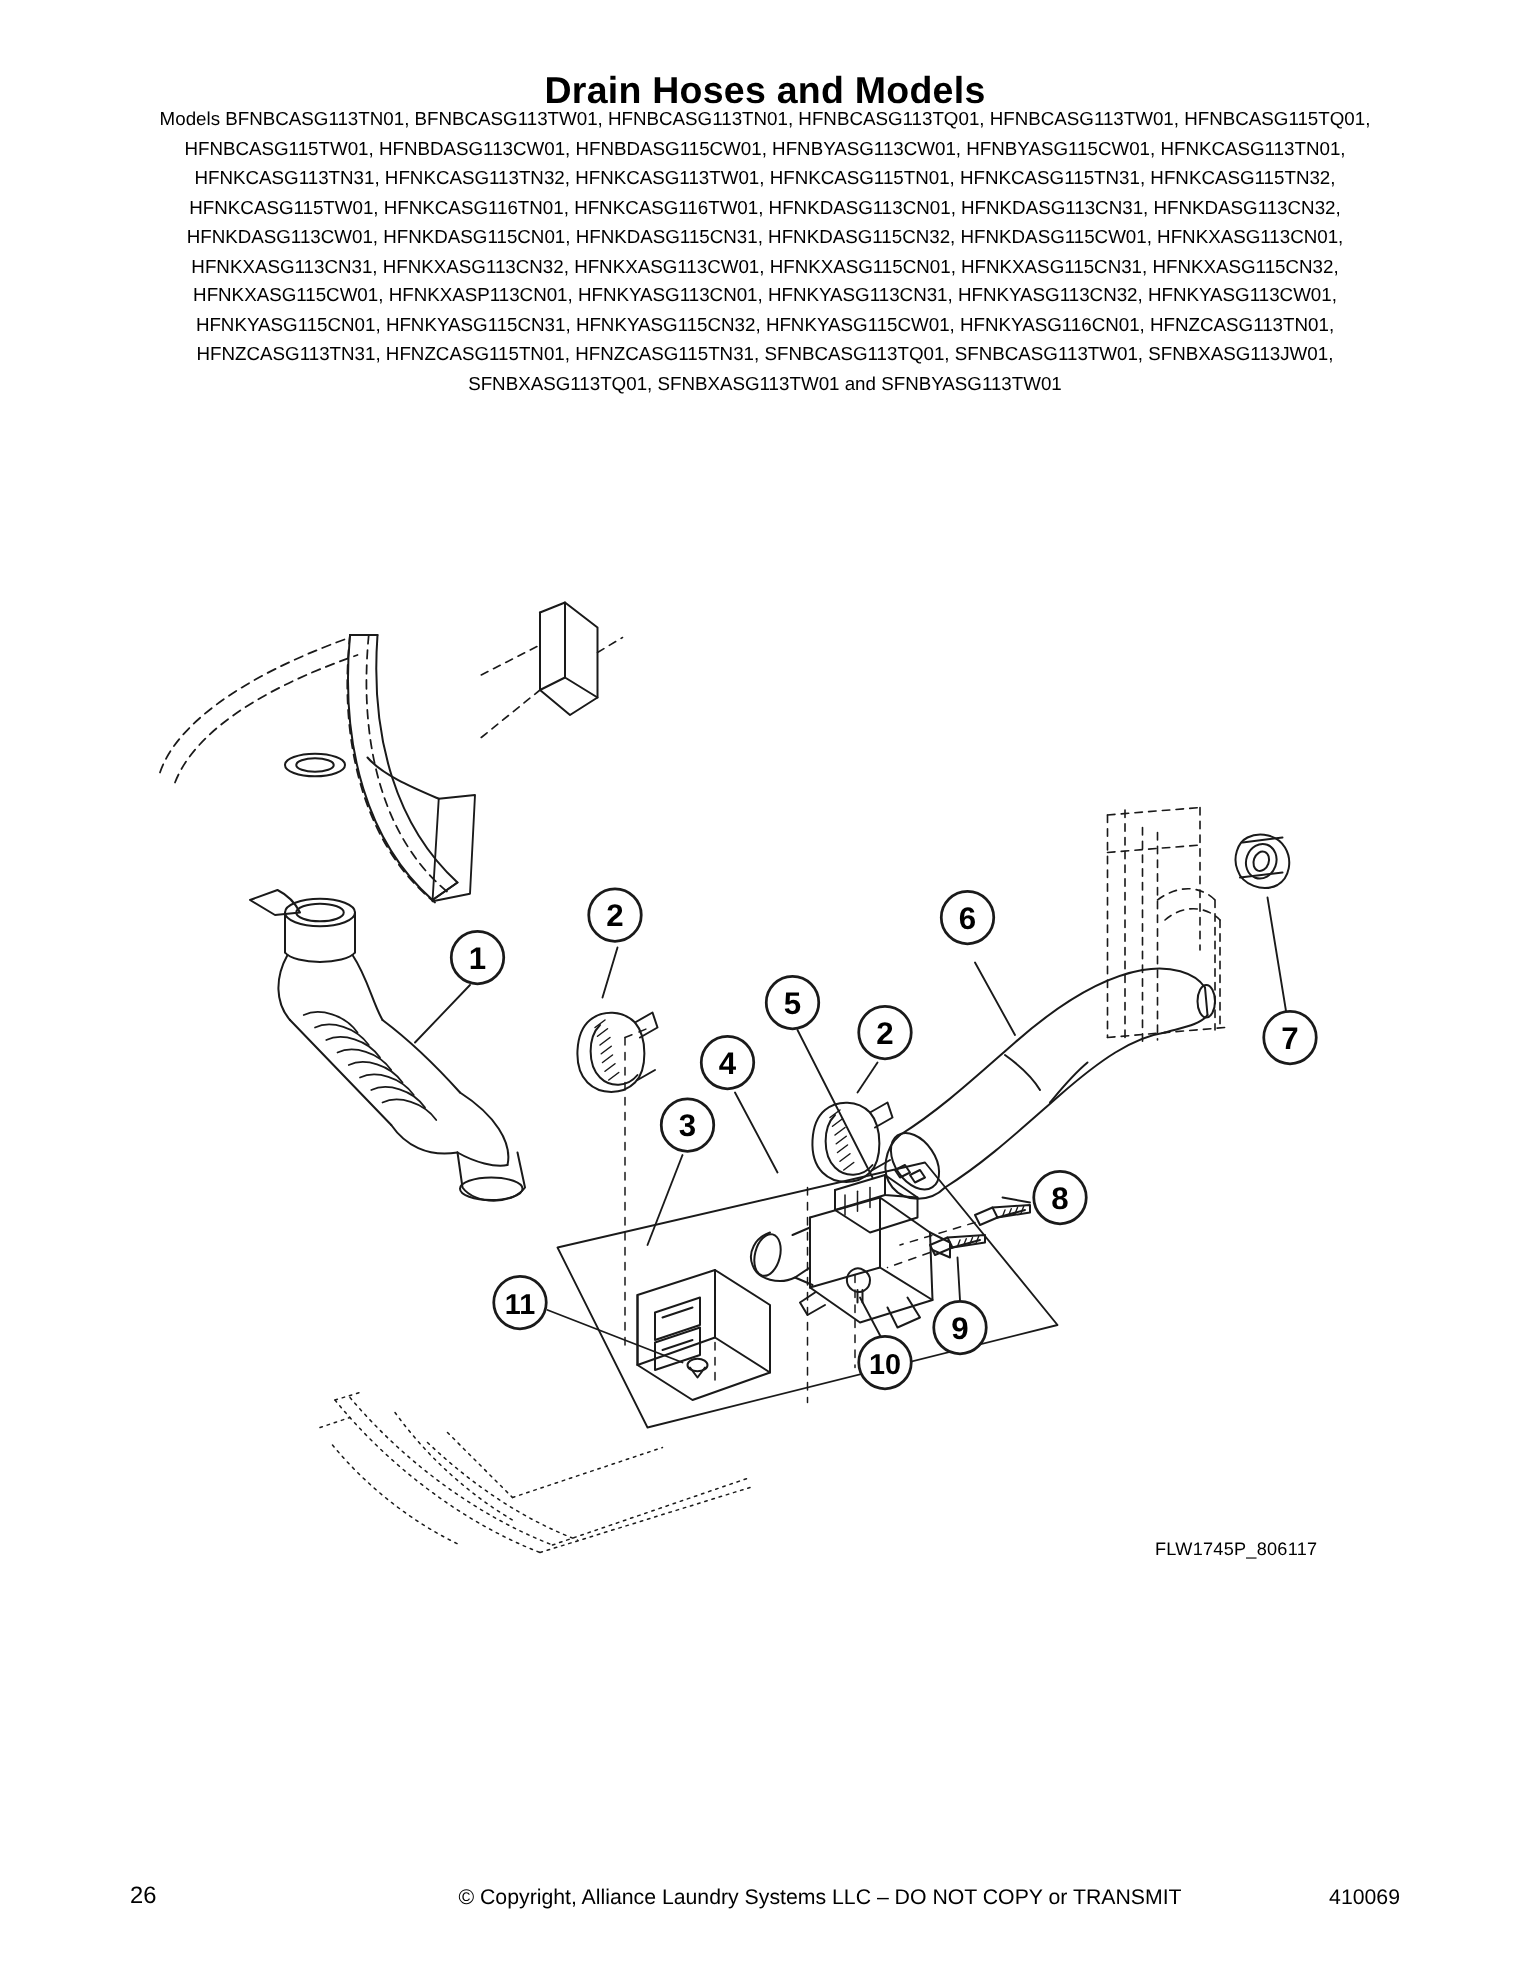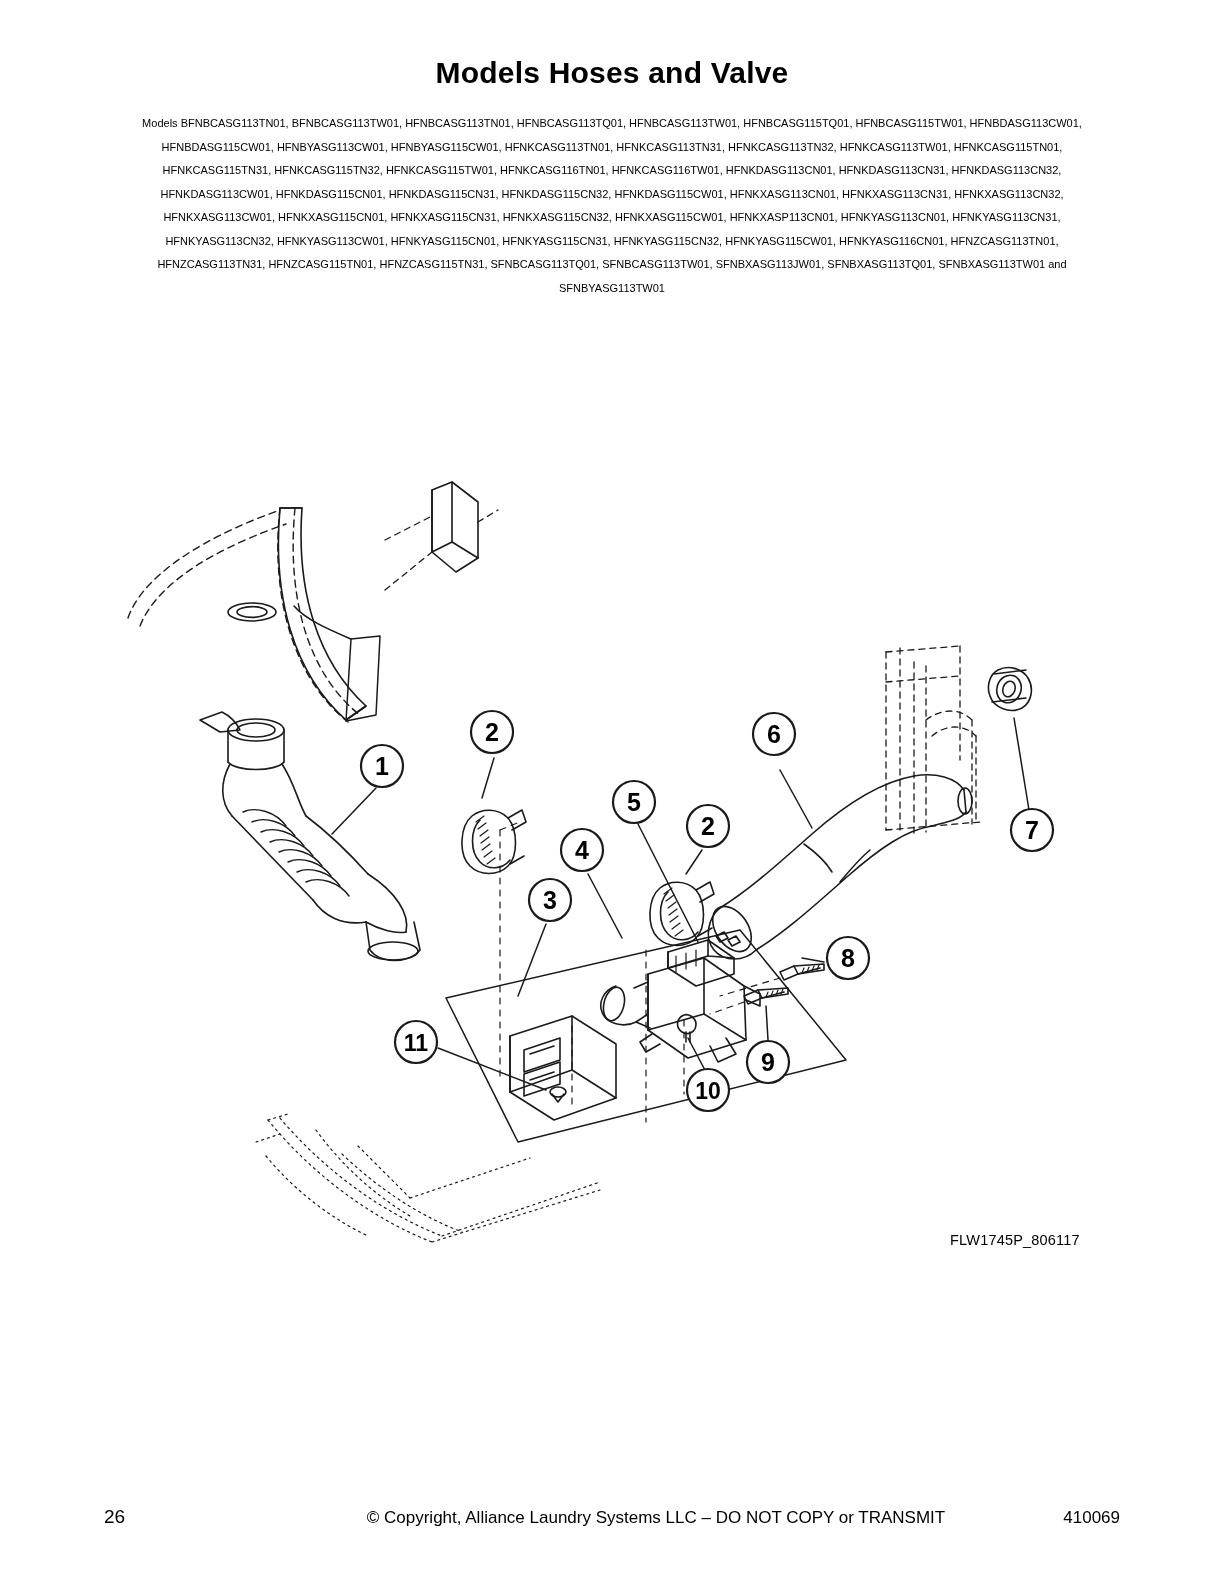--- a/index.html
+++ b/index.html
@@ -24,44 +24,43 @@
     top: 56px;
     left: 0;
     width: 1224px;
     text-align: center;
     font-size: 30px;
     font-weight: bold;
     letter-spacing: 0.2px;
   }
   .models {
     position: absolute;
-    top: 112px;
+    top: 84px;
     left: 112px;
     width: 1000px;
     text-align: center;
-    font-size: 11px;
+    font-size: 15px;
     line-height: 23.5px;
   }
   .figure {
     position: absolute;
     top: 430px;
     left: 80px;
     width: 1064px;
     height: 840px;
   }
   .figure svg {
     display: block;
   }
   .fig-code {
     position: absolute;
     top: 1232px;
     left: 924px;
     font-size: 14.5px;
     letter-spacing: 0.2px;
-    margin-left: 26px;
   }
   .footer-page {
     position: absolute;
     top: 1506px;
     left: 104px;
     font-size: 19px;
   }
   .footer-copy {
     position: absolute;
     top: 1508px;
@@ -77,21 +76,21 @@
     right: 104px;
     font-size: 17px;
   }
   
 </style>
 </head>
 <body>
 
 <div class="page">
 
-  <div class="title">Models Hoses and Valve</div>
+  <div class="title">Drain Hoses and Models</div>
 
   <div class="models">Models BFNBCASG113TN01, BFNBCASG113TW01, HFNBCASG113TN01, HFNBCASG113TQ01, HFNBCASG113TW01, HFNBCASG115TQ01, HFNBCASG115TW01, HFNBDASG113CW01, HFNBDASG115CW01, HFNBYASG113CW01, HFNBYASG115CW01, HFNKCASG113TN01, HFNKCASG113TN31, HFNKCASG113TN32, HFNKCASG113TW01, HFNKCASG115TN01, HFNKCASG115TN31, HFNKCASG115TN32, HFNKCASG115TW01, HFNKCASG116TN01, HFNKCASG116TW01, HFNKDASG113CN01, HFNKDASG113CN31, HFNKDASG113CN32, HFNKDASG113CW01, HFNKDASG115CN01, HFNKDASG115CN31, HFNKDASG115CN32, HFNKDASG115CW01, HFNKXASG113CN01, HFNKXASG113CN31, HFNKXASG113CN32, HFNKXASG113CW01, HFNKXASG115CN01, HFNKXASG115CN31, HFNKXASG115CN32, HFNKXASG115CW01, HFNKXASP113CN01, HFNKYASG113CN01, HFNKYASG113CN31, HFNKYASG113CN32, HFNKYASG113CW01, HFNKYASG115CN01, HFNKYASG115CN31, HFNKYASG115CN32, HFNKYASG115CW01, HFNKYASG116CN01, HFNZCASG113TN01, HFNZCASG113TN31, HFNZCASG115TN01, HFNZCASG115TN31, SFNBCASG113TQ01, SFNBCASG113TW01, SFNBXASG113JW01, SFNBXASG113TQ01, SFNBXASG113TW01 and SFNBYASG113TW01</div>
 
   <div class="figure">
     <svg width="1064" height="840" viewBox="0 0 1064 840" xmlns="http://www.w3.org/2000/svg">
       <g fill="none" stroke="#1a1a1a" stroke-width="1.6" stroke-linecap="round" stroke-linejoin="round">
 
         <g stroke-dasharray="7 5" stroke-width="1.4">
           <path d="M200 78 C 190 170, 215 250, 268 292"></path>
           <path d="M215 78 C 206 172, 230 246, 281 286"></path>

